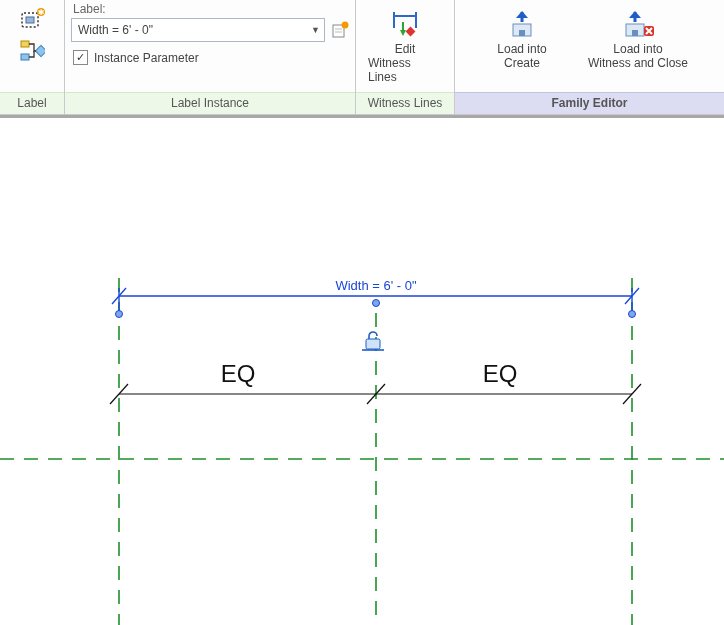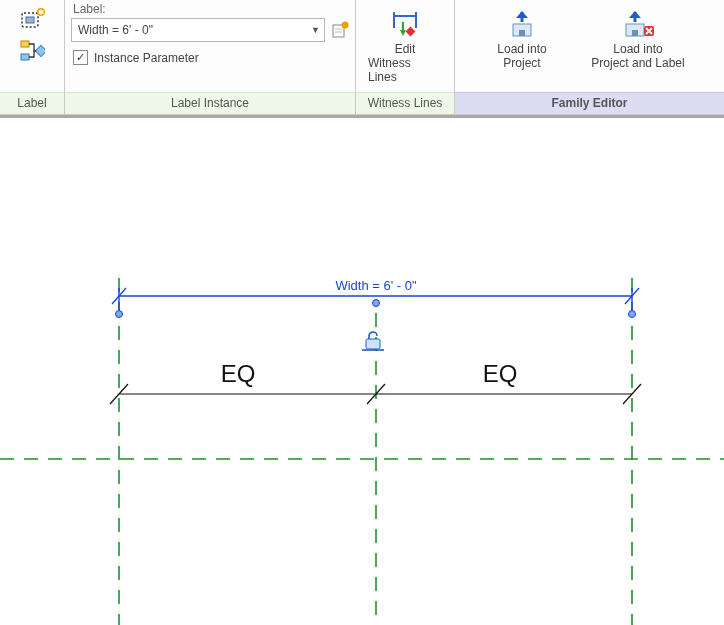--- a/index.html
+++ b/index.html
@@ -237,35 +237,35 @@
       <div class="big-btn" style="width:74px">
         <div class="icon-slot">
           <svg width="30" height="28">
             <rect x="6" y="14" width="18" height="12" fill="#dce8f4" stroke="#6a8fbf"></rect>
             <rect x="12" y="20" width="6" height="6" fill="#6a8fbf"></rect>
             <path d="M15 2 L15 12" stroke="#1f5ec6" stroke-width="3"></path>
             <polygon points="9,8 21,8 15,1" fill="#1f5ec6"></polygon>
           </svg>
         </div>
         <span>Load into</span>
-        <span>Project</span>
+        <span>Create</span>
       </div>
       <div class="big-btn" style="width:112px">
         <div class="icon-slot">
           <svg width="34" height="28">
             <rect x="4" y="14" width="18" height="12" fill="#dce8f4" stroke="#6a8fbf"></rect>
             <rect x="10" y="20" width="6" height="6" fill="#6a8fbf"></rect>
             <path d="M13 2 L13 12" stroke="#1f5ec6" stroke-width="3"></path>
             <polygon points="7,8 19,8 13,1" fill="#1f5ec6"></polygon>
             <rect x="22" y="16" width="10" height="10" rx="2" fill="#d9352c"></rect>
             <path d="M24 18 L30 24 M30 18 L24 24" stroke="#fff" stroke-width="2"></path>
           </svg>
         </div>
         <span>Load into</span>
-        <span>Project and Label</span>
+        <span>Witness and Close</span>
       </div>
     </div>
     <div class="panel-label blue">Family Editor</div>
   </div>
 
 </div>
 
 <div class="canvas-wrap">
   <svg class="canvas-svg" width="724" height="511">
 

